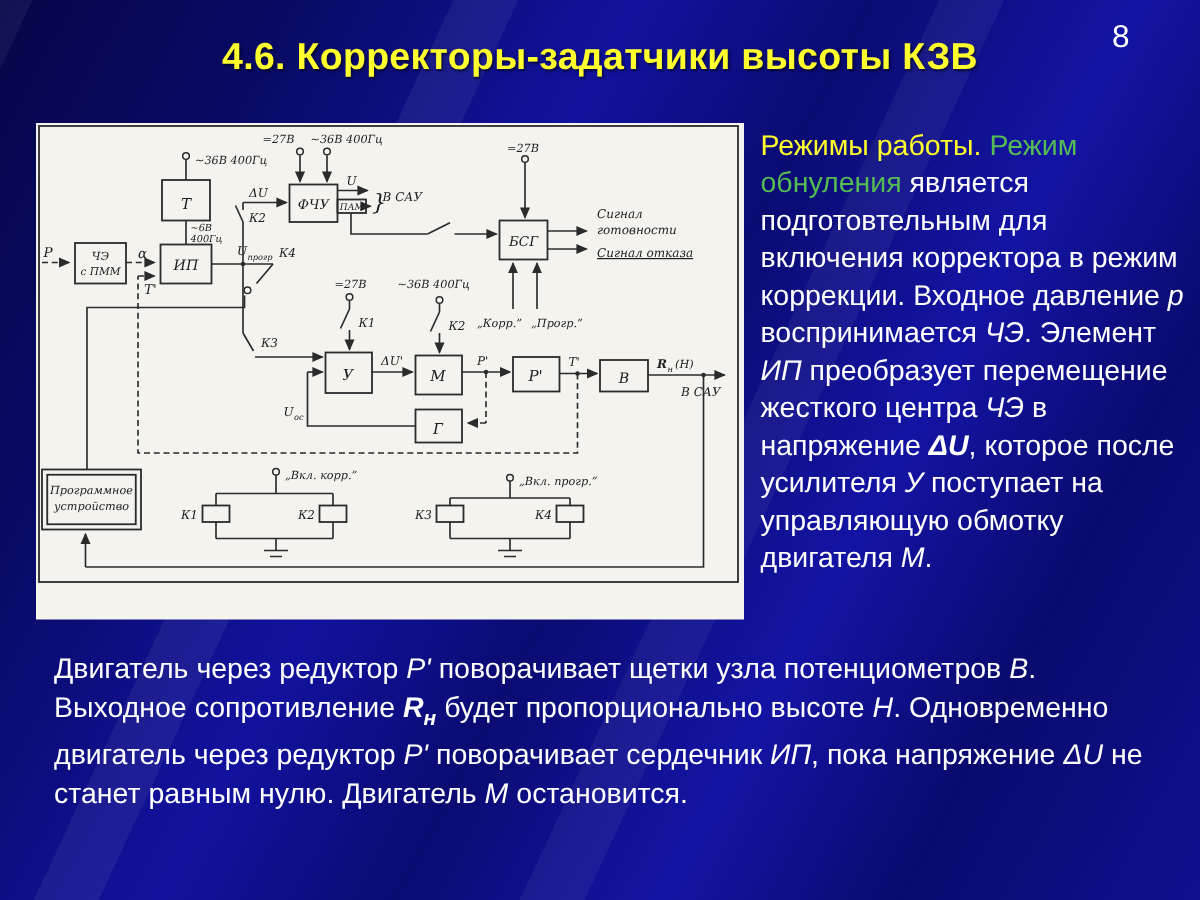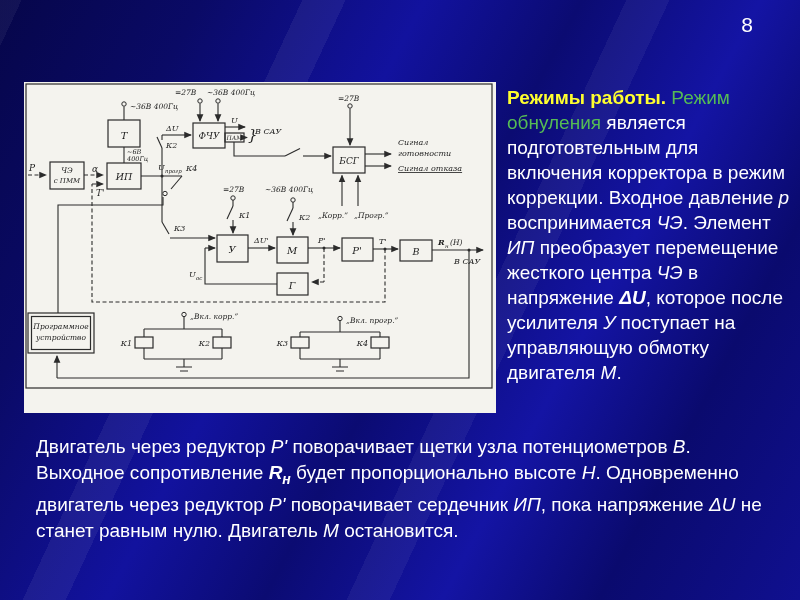--- a/index.html
+++ b/index.html
@@ -13,38 +13,39 @@
   }
   .page-num{position:absolute;top:13px;right:47px;color:#ffffff;font-size:21px;}
   .title{position:absolute;top:24px;left:0;width:100%;margin:0;text-align:center;
     color:#ffff2e;font-size:25px;font-weight:bold;letter-spacing:.2px;
     text-shadow:1px 1px 2px rgba(0,0,0,.6);}
   .panel{position:absolute;left:24px;top:82px;width:472px;height:331px;background:#f4f3ee;}
   .right-text{position:absolute;left:507px;top:85px;width:290px;color:#ffffff;
     font-size:19px;line-height:25px;}
   .bottom-text{position:absolute;left:36px;top:417px;width:740px;color:#ffffff;
     font-size:19px;line-height:26px;margin-top:17px;}
-  .yb{color:#ffff2e;font-weight:bold;margin-top:16px;}
+  .yb{color:#ffff2e;font-weight:normal;margin-top:16px;}
   .gr{color:#55bb55;}
   .it{font-style:italic;}
   .bit{font-weight:bold;font-style:italic;}
   .sb{font-weight:bold;font-style:italic;font-size:14px;vertical-align:-5px;}
   
   svg text{font-family:"DejaVu Serif",serif;font-style:italic;fill:#1c1c1c;}
   .wire{stroke:#2b2b2b;stroke-width:1.1;fill:none;}
   .dash{stroke:#2b2b2b;stroke-width:1.1;fill:none;stroke-dasharray:4 2.5;}
   .blk{stroke:#2b2b2b;stroke-width:1.2;fill:none;}
   .term{stroke:#2b2b2b;stroke-width:1;fill:#f4f3ee;}
   .dot{fill:#2b2b2b;}
 </style>
 </head>
 <body>
 
 <div class="slide">
   <div class="page-num">8</div>
+  <h1 class="title">4.6. Корректоры-задатчики высоты КЗВ</h1>
 
   <div class="panel">
     <svg width="472" height="331" viewBox="0 0 472 331">
       <defs>
         <marker id="ah" viewBox="0 0 8 8" refX="7" refY="4" markerWidth="7" markerHeight="7" orient="auto-start-reverse">
           <path d="M0,0.5 L8,4 L0,7.5 Z" fill="#2b2b2b"></path>
         </marker>
       </defs>
 
       <rect class="blk" x="2" y="2" width="466" height="304"></rect>

